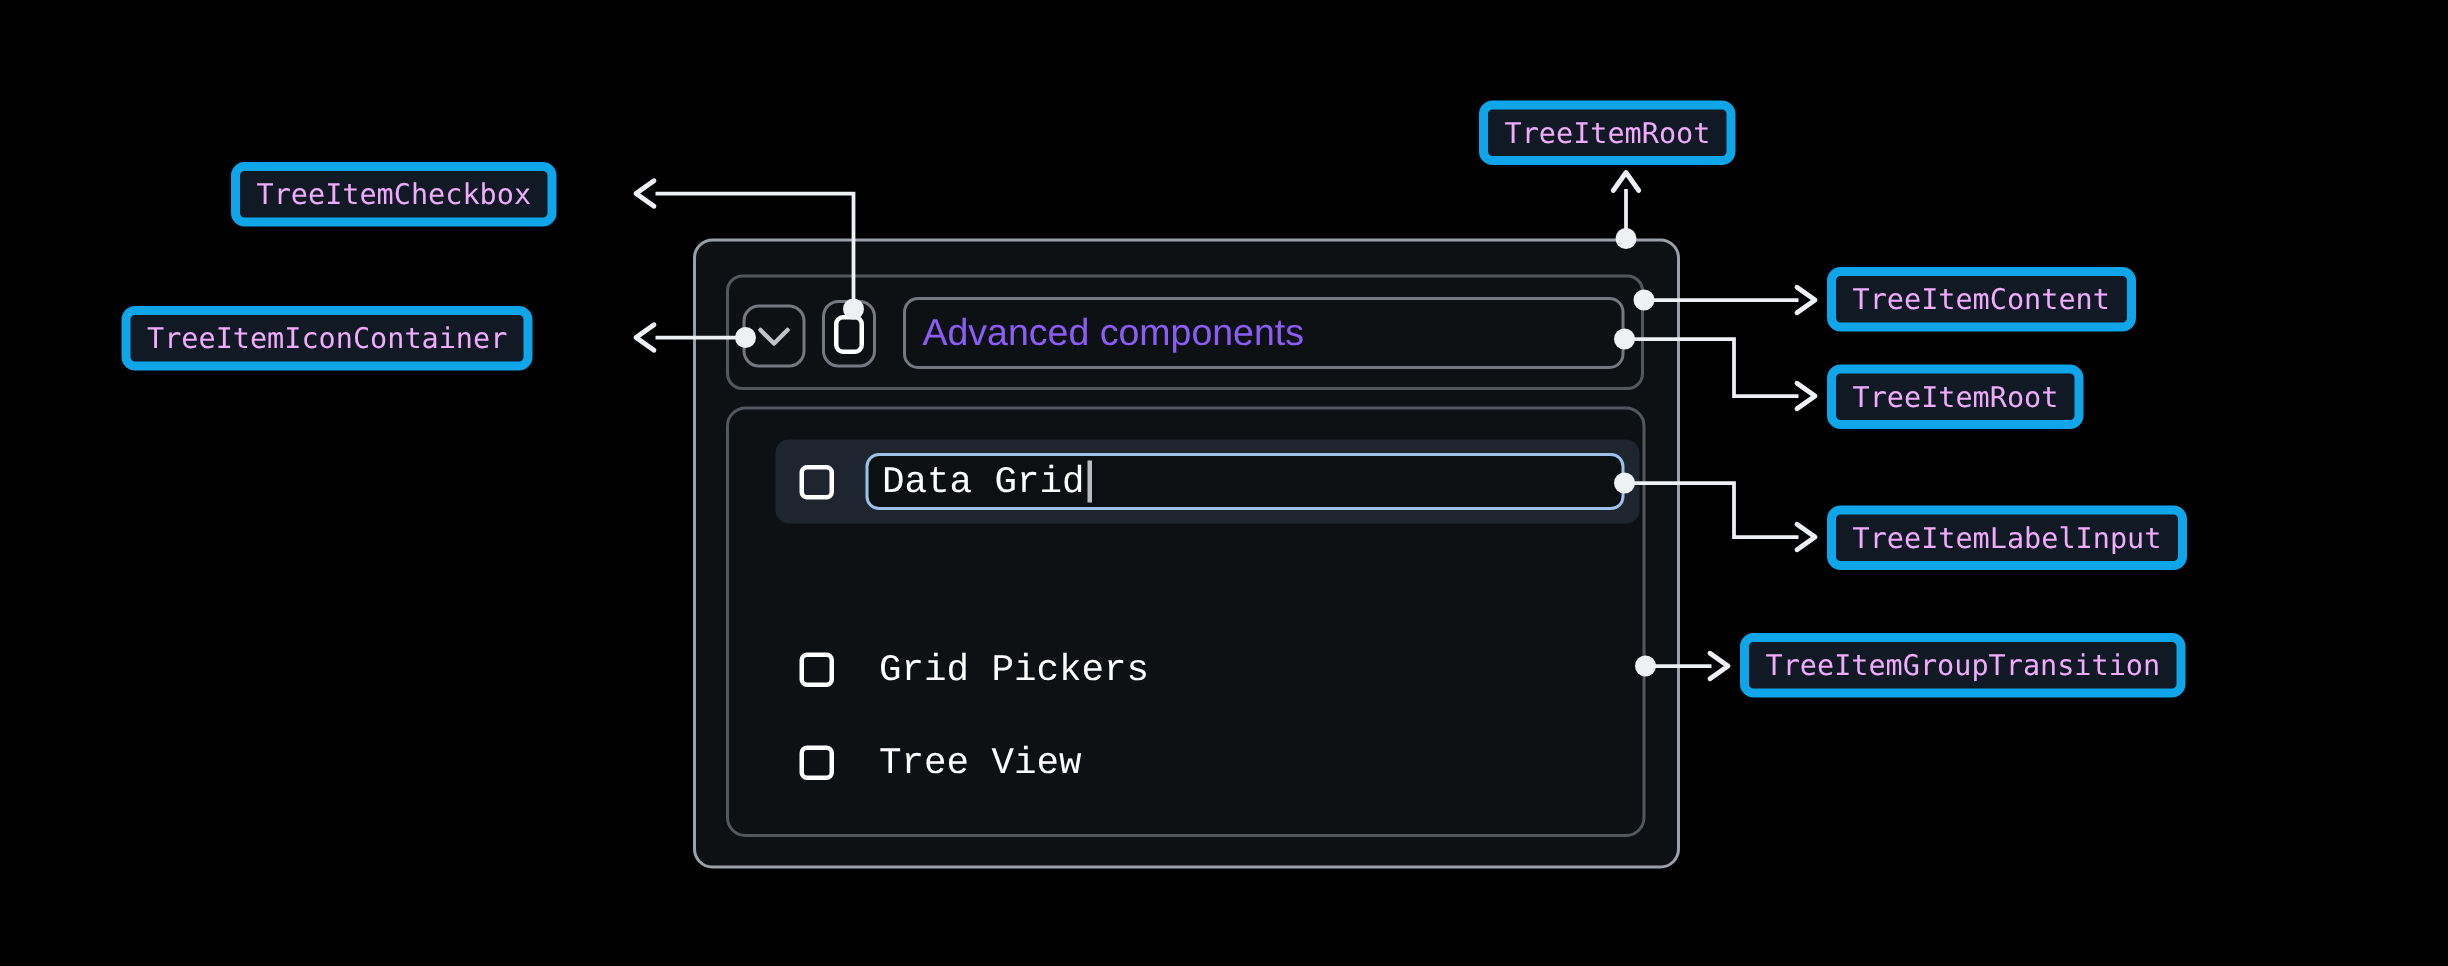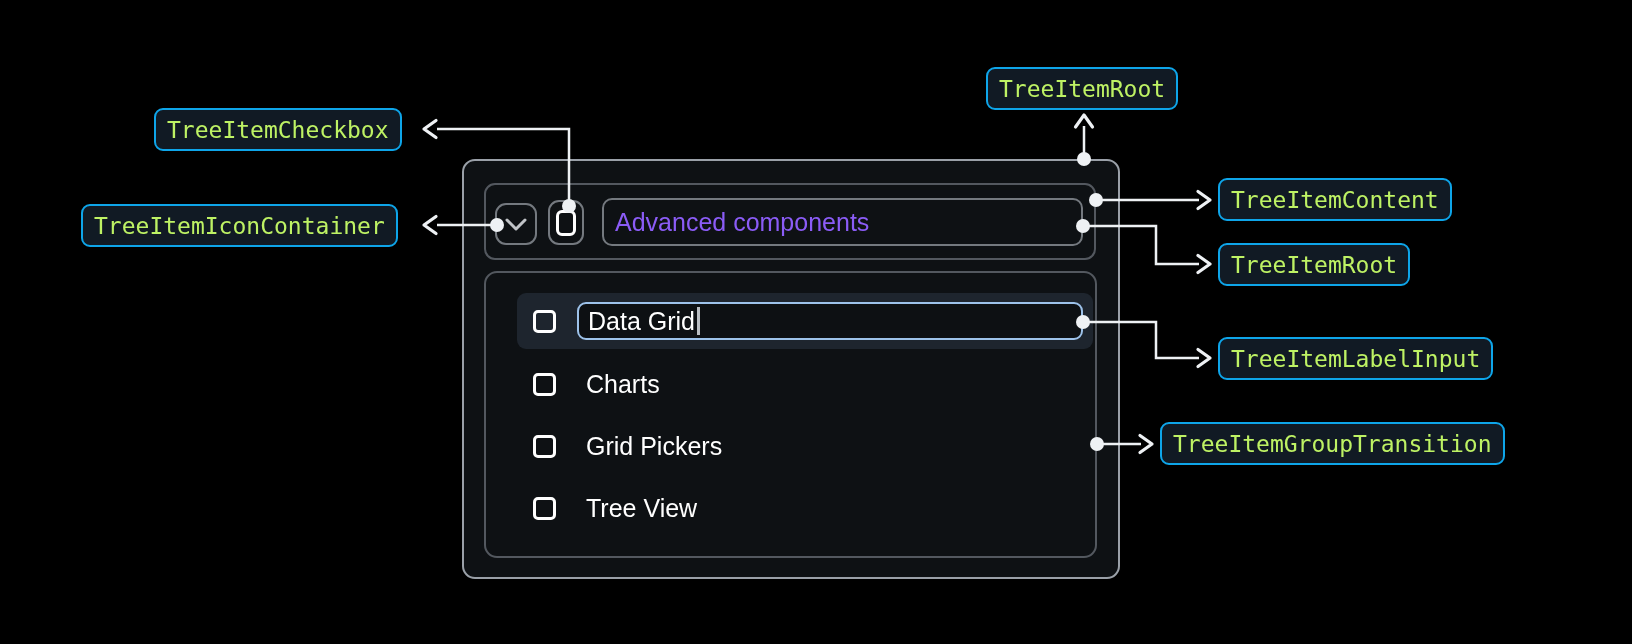--- a/index.html
+++ b/index.html
@@ -80,20 +80,21 @@
     box-sizing: border-box;
     z-index: 2;
   }
   .tree-row {
     position: absolute;
     left: 517px;
     width: 576px; height: 56px;
     display: flex; align-items: center;
     box-sizing: border-box;
     z-index: 3;
+    font-family: Liberation Mono, monospace;
   }
   .tree-row.selected { background: #1e252e; border-radius: 9px; }
   .row-checkbox {
     width: 23px; height: 23px;
     border: 3px solid #ffffff;
     border-radius: 5px;
     box-sizing: border-box;
     margin-left: 16px;
     flex: 0 0 auto;
   }
@@ -124,26 +125,26 @@
     flex: 0 0 auto;
   }
 
   
   .badge {
     position: absolute;
     height: 43px;
     display: inline-flex; align-items: center;
     padding: 0 11px;
     background: #111a24;
-    border: 2px solid #0ea5e9;
+    border: 6px solid #0ea5e9;
     border-radius: 9px;
     box-sizing: border-box;
-    color: #bef264;
+    color: #f0abfc;
     font-family: "DejaVu Sans Mono", monospace;
-    font-size: 23px;
+    font-size: 19px;
     white-space: nowrap;
     z-index: 5;
   }
 
   
   .connector-layer {
     position: absolute;
     left: 0; top: 0;
     width: 1632px; height: 644px;
     z-index: 4;
@@ -180,24 +181,20 @@
   <div class="group-box"></div>
 
   <div class="tree-row selected" style="top:293px">
     <div class="row-checkbox"></div>
     <div class="label-input">
       <span>Data Grid</span>
       <span class="text-cursor"></span>
     </div>
   </div>
 
-  <div class="tree-row" style="top:356px">
-    <div class="row-checkbox"></div>
-    <span class="row-label">Charts</span>
-  </div>
 
   <div class="tree-row" style="top:418px">
     <div class="row-checkbox"></div>
     <span class="row-label">Grid Pickers</span>
   </div>
 
   <div class="tree-row" style="top:480px">
     <div class="row-checkbox"></div>
     <span class="row-label">Tree View</span>
   </div>

